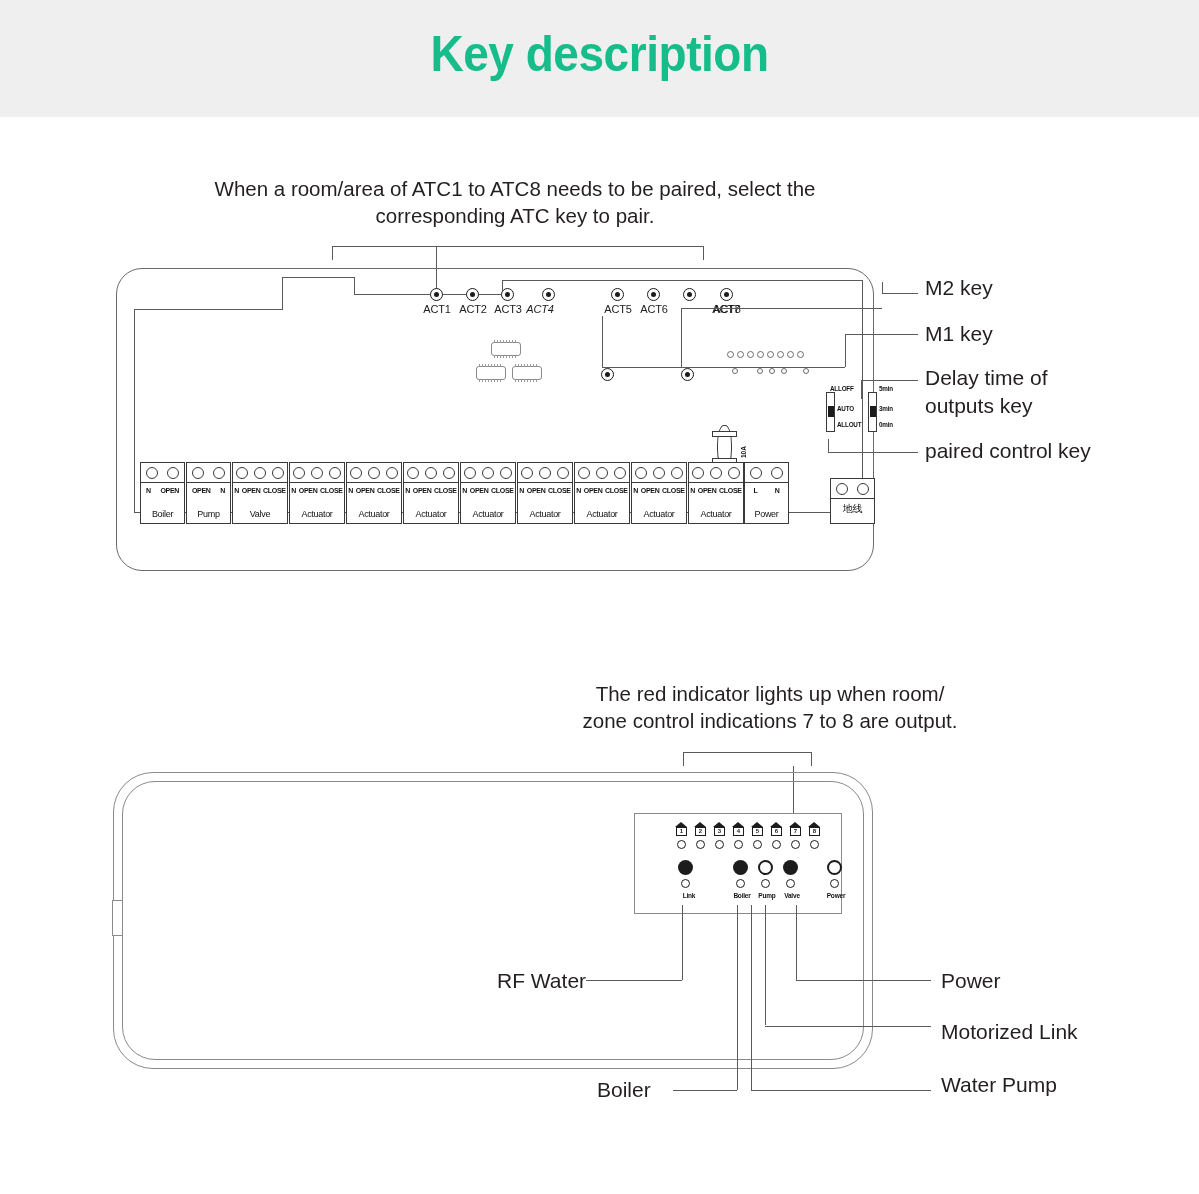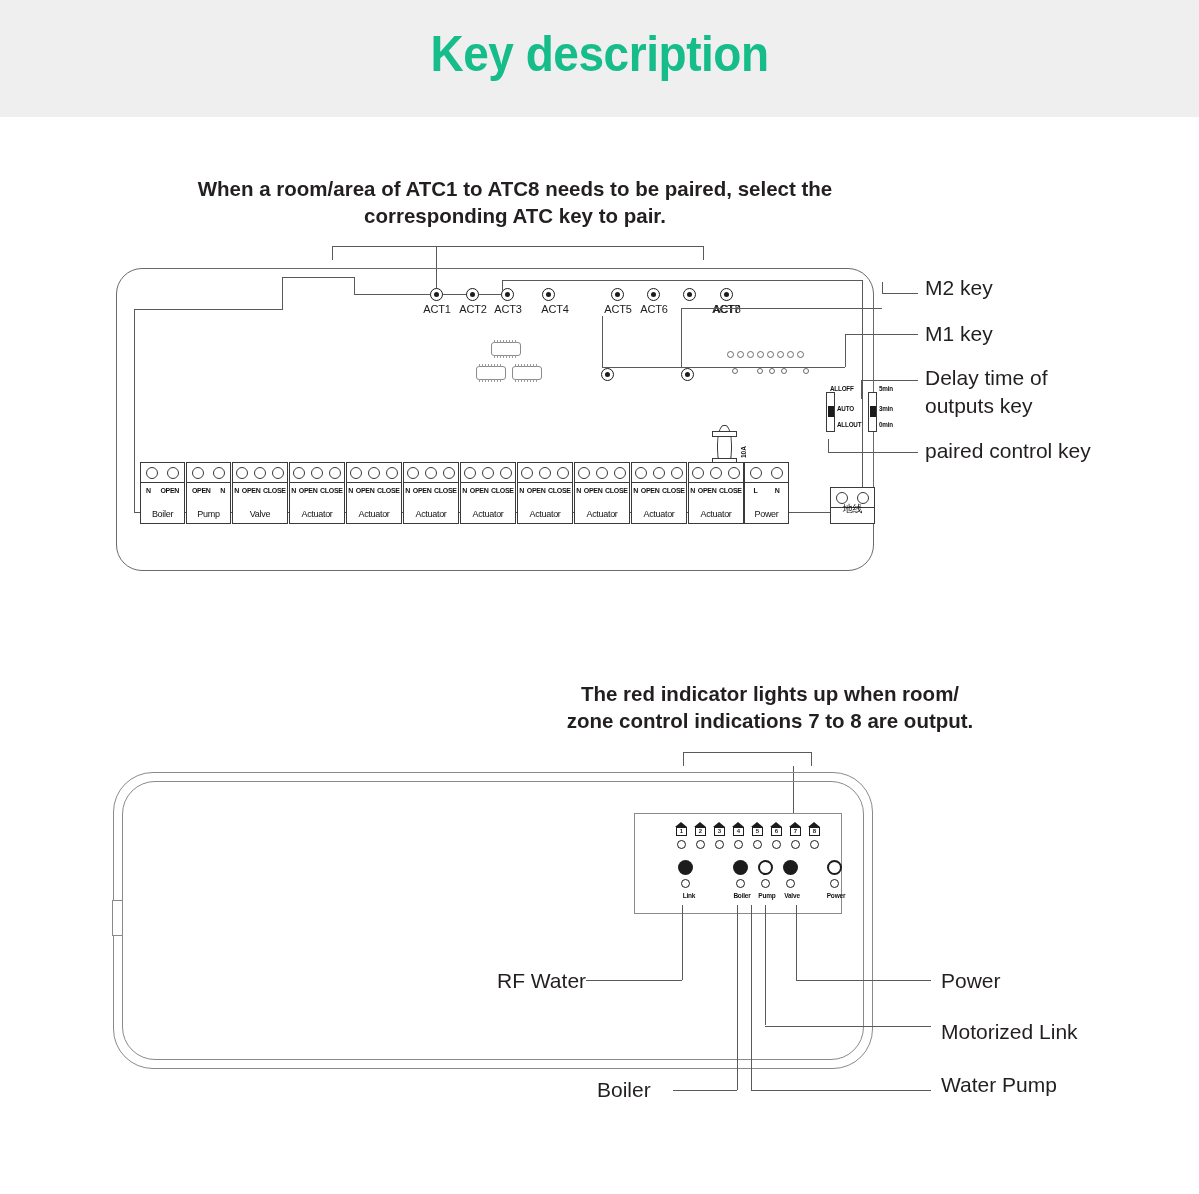--- a/index.html
+++ b/index.html
@@ -30,21 +30,20 @@
   .ln{position:absolute;background:#5a5a5a;}
   .hln{height:1px;}
   .vln{width:1px;}
   .cap{
     position:absolute;
     font-size:20.5px;
     line-height:27px;
     color:#231f20;
     white-space:pre-line;
     text-align:center;
-    font-weight:bold;
   }
   .callout{
     position:absolute;
     font-size:21px;
     color:#231f20;
     white-space:nowrap;
   }
 
   
   #top-device{
@@ -208,21 +207,21 @@
   <div class="act-btn" style="left:314px;top:20px;"></div>
   <div class="act-lbl" style="left:301px;top:35px;">ACT1</div>
 
   <div class="act-btn" style="left:350px;top:20px;"></div>
   <div class="act-lbl" style="left:337px;top:35px;">ACT2</div>
 
   <div class="act-btn" style="left:385px;top:20px;"></div>
   <div class="act-lbl" style="left:372px;top:35px;">ACT3</div>
 
   <div class="act-btn" style="left:426px;top:20px;"></div>
-  <div class="act-lbl" style="left:419px;top:35px;">ACT4</div>
+  <div class="act-lbl" style="left:404px;top:35px;font-style:italic;">ACT4</div>
 
   <div class="act-btn" style="left:495px;top:20px;"></div>
   <div class="act-lbl" style="left:482px;top:35px;">ACT5</div>
 
   <div class="act-btn" style="left:531px;top:20px;"></div>
   <div class="act-lbl" style="left:518px;top:35px;">ACT6</div>
 
   <div class="act-btn" style="left:567px;top:20px;"></div>
   <div class="act-lbl" style="left:554px;top:35px;margin-left:36px;">ACT7</div>
 
@@ -425,21 +424,21 @@
         <span></span>
         <span></span>
       </div>
     <div class="pins">
       <span>L</span>
       <span>N</span>
     </div>
     <div class="tname">Power</div>
   </div>
 
-  <div class="term" style="left:714px;width:45px;height:37px;">
+  <div class="term" style="left:714px;width:45px;height:46px;">
     <div class="holes">
         <span></span>
         <span></span>
       </div>
     <div class="tname" style="bottom:7px;font-size:10px;">地线</div>
   </div>
 </div>
 
 <div class="ln vln" style="left:882px;top:282px;height:12px;"></div>
 <div class="ln hln" style="left:882px;top:293px;width:36px;"></div>

